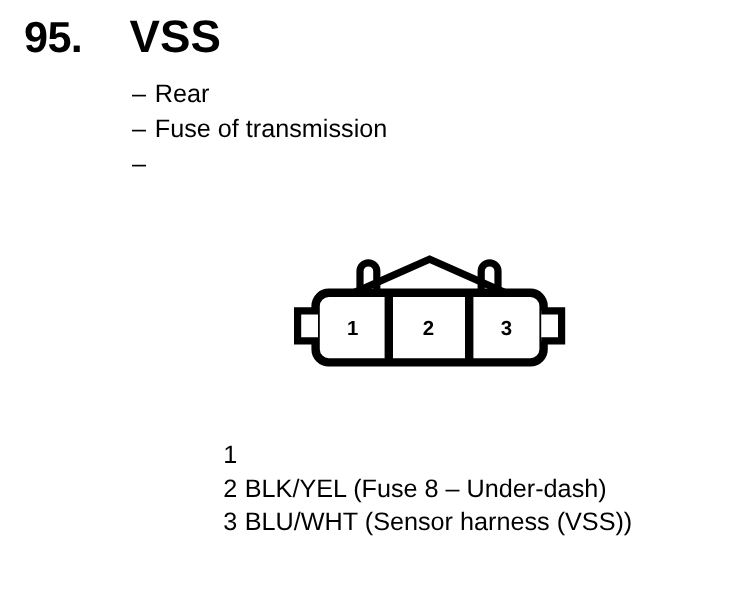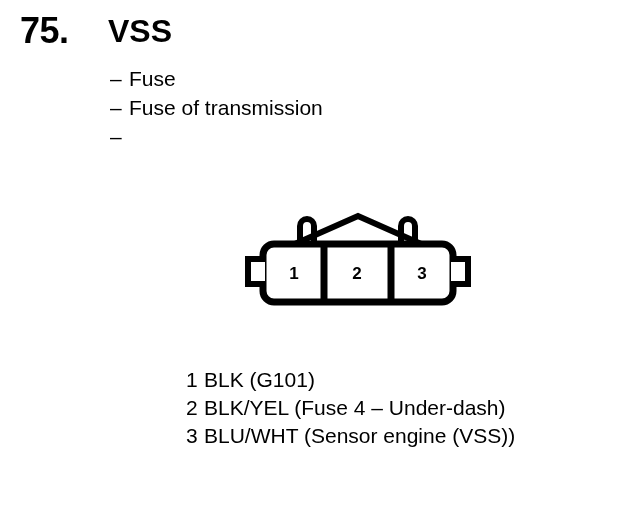--- a/index.html
+++ b/index.html
@@ -33,21 +33,21 @@
     font-size: 36px;
     font-weight: bold;
     letter-spacing: -0.5px;
     line-height: 40px;
     white-space: pre;
   }
   #component-title {
     position: absolute;
     left: 108px;
     top: 11px;
-    font-size: 32px;
+    font-size: 38px;
     font-weight: bold;
     letter-spacing: 0px;
     line-height: 40px;
     white-space: pre;
   }
 
   
   #attribute-list {
     position: absolute;
     left: 110px;
@@ -108,29 +108,29 @@
     white-space: pre;
   }
   .pin-row-text {
     white-space: pre;
   }
 </style>
 </head>
 <body>
 
 <div id="header-block">
-  <div id="item-number">75.</div>
+  <div id="item-number">95.</div>
   <div id="component-title">VSS</div>
 </div>
 
 <div id="attribute-list">
 
   <div class="attribute-row">
     <span class="attribute-dash">–</span>
-    <span class="attribute-text">Fuse</span>
+    <span class="attribute-text">Rear</span>
   </div>
 
   <div class="attribute-row">
     <span class="attribute-dash">–</span>
     <span class="attribute-text">Fuse of transmission</span>
   </div>
 
   <div class="attribute-row">
     <span class="attribute-dash">–</span>
   </div>
@@ -159,26 +159,25 @@
     <text class="pin-number-label" x="119" y="74" text-anchor="middle">2</text>
     <text class="pin-number-label" x="184" y="74" text-anchor="middle">3</text>
 
   </svg>
 </div>
 
 <div id="pin-list">
 
   <div class="pin-row">
     <span class="pin-row-number">1</span>
-    <span class="pin-row-text">BLK (G101)</span>
   </div>
 
   <div class="pin-row">
     <span class="pin-row-number">2</span>
-    <span class="pin-row-text">BLK/YEL (Fuse 4 – Under-dash)</span>
+    <span class="pin-row-text">BLK/YEL (Fuse 8 – Under-dash)</span>
   </div>
 
   <div class="pin-row">
     <span class="pin-row-number">3</span>
-    <span class="pin-row-text">BLU/WHT (Sensor engine (VSS))</span>
+    <span class="pin-row-text">BLU/WHT (Sensor harness (VSS))</span>
   </div>
 
 </div>
 
 </body></html>

